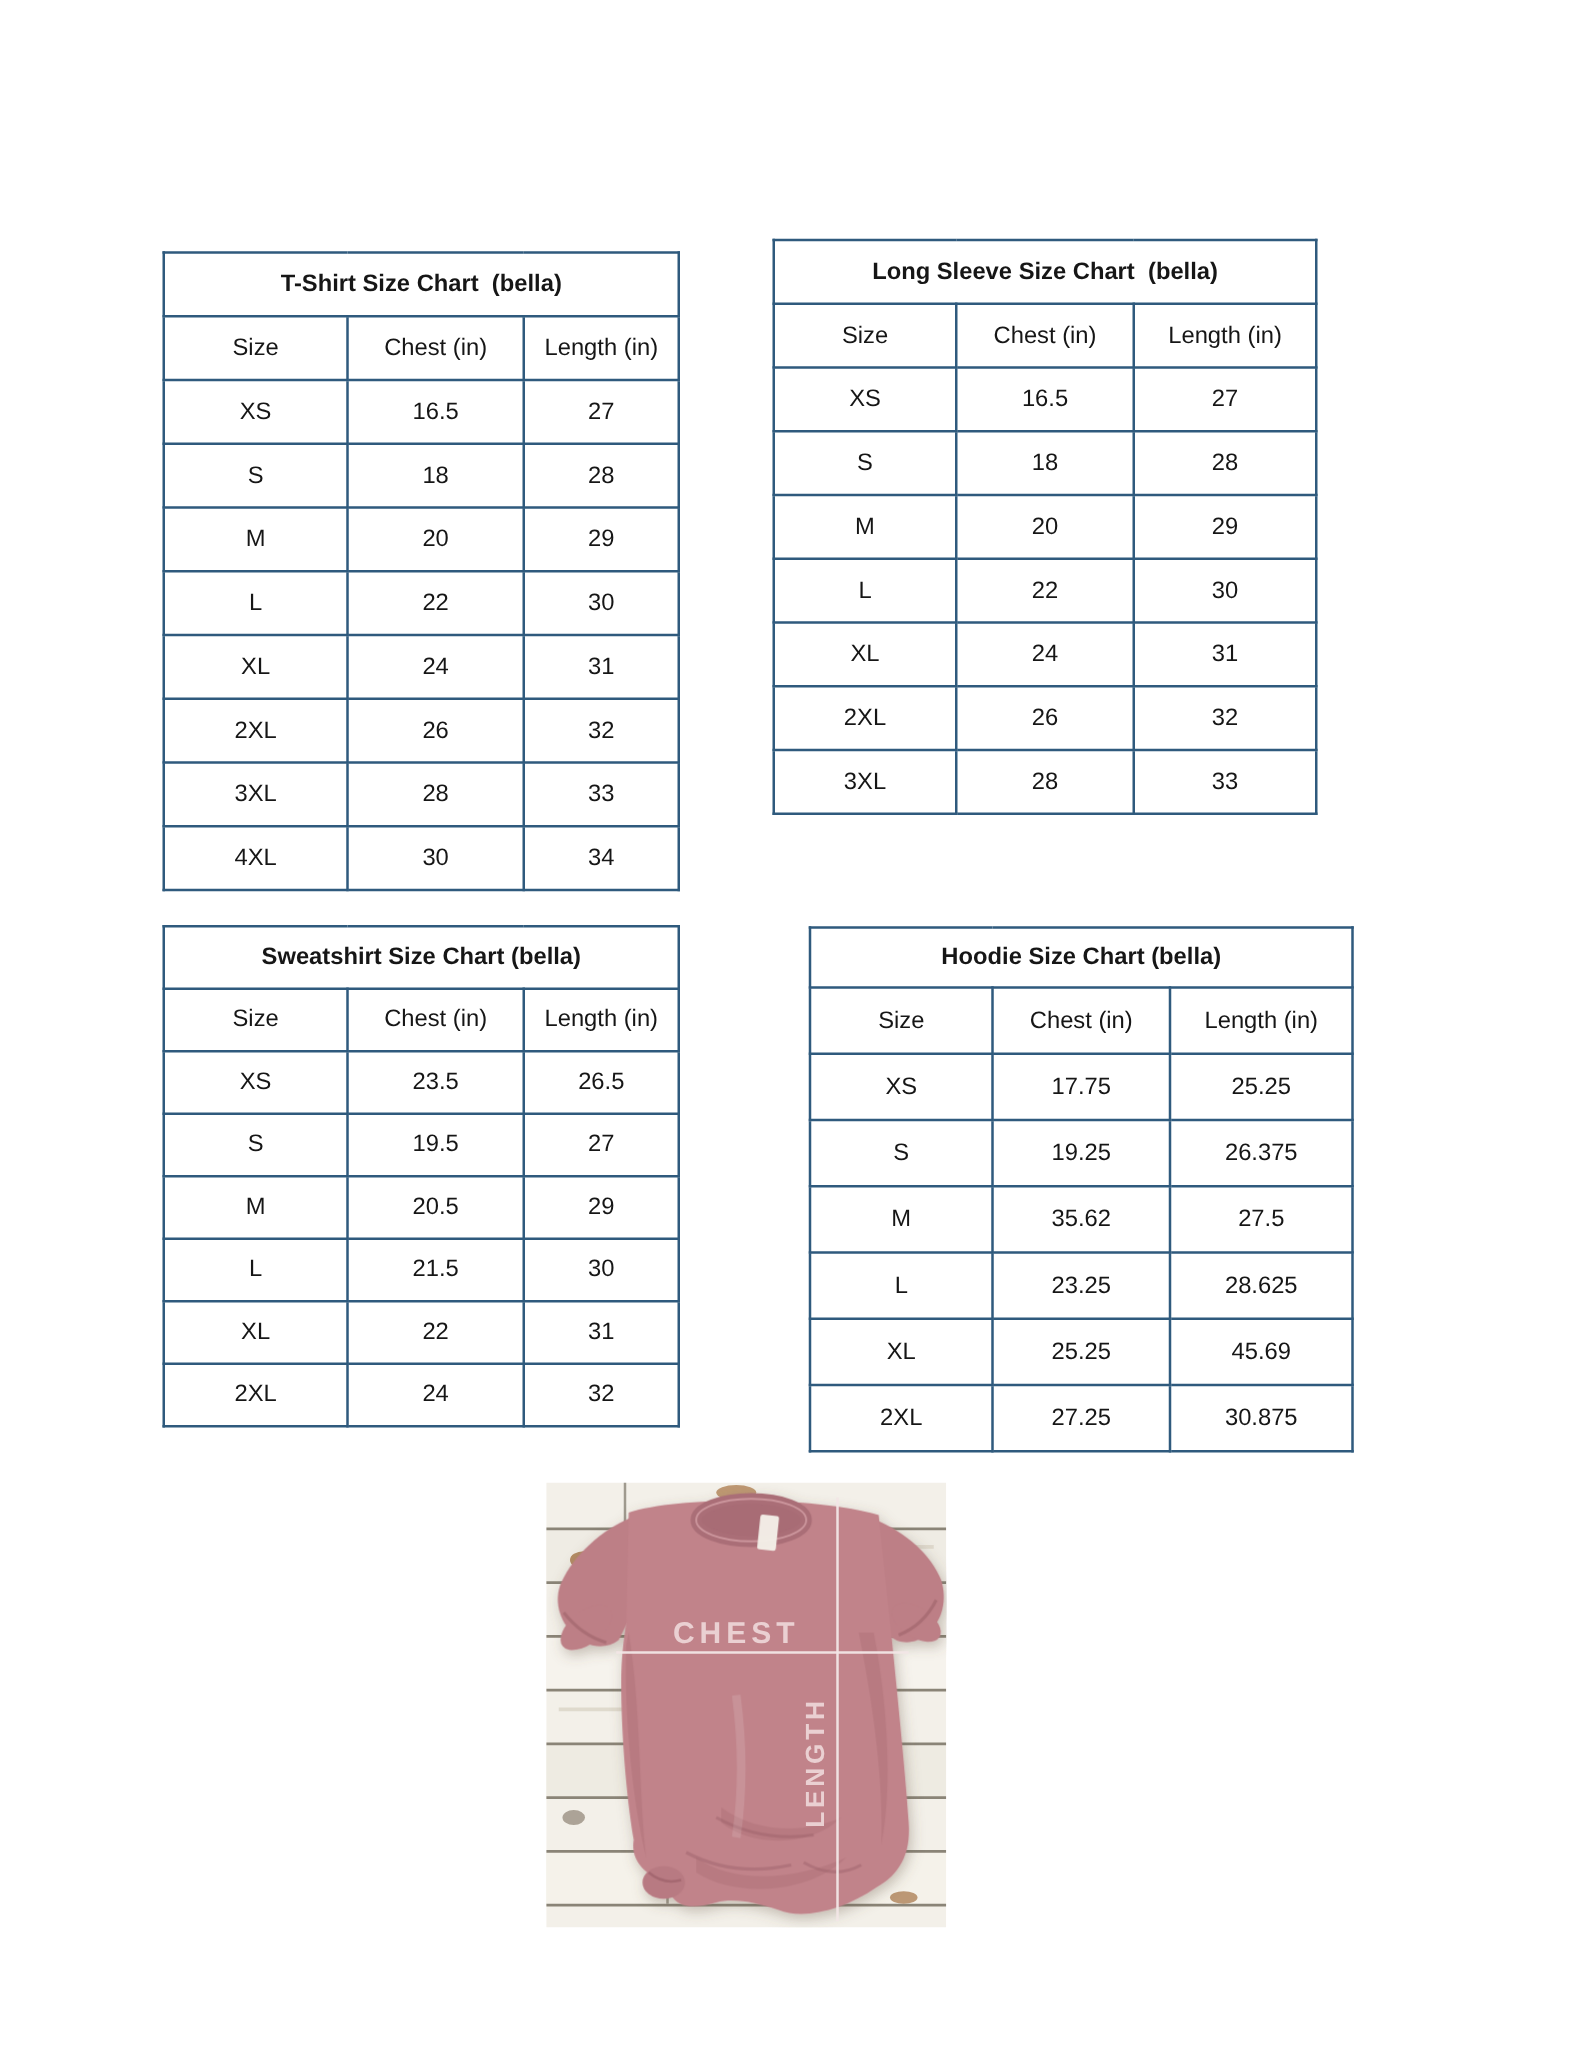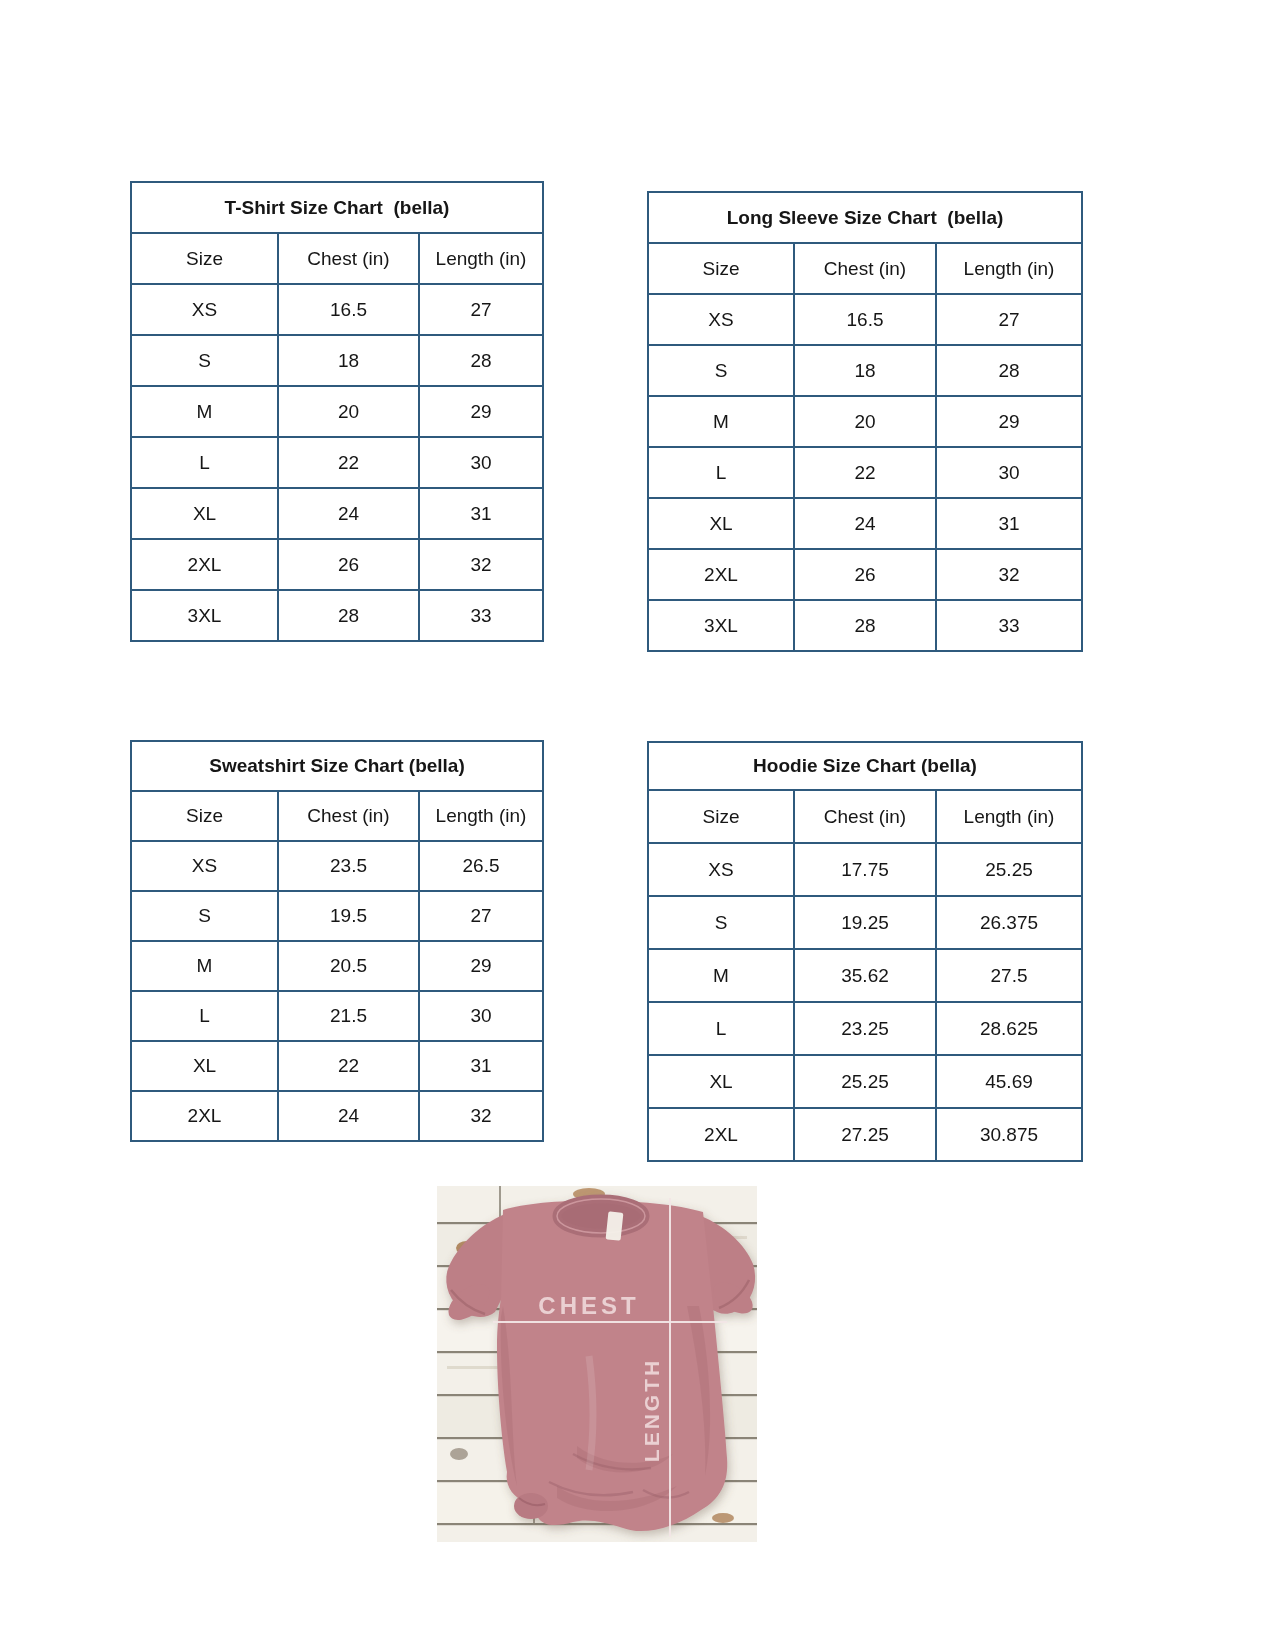--- a/index.html
+++ b/index.html
@@ -29,22 +29,22 @@
     color: #161616;
     padding: 0 4px;
     overflow: hidden;
   }
   td.title-cell {
     font-weight: bold;
     white-space: pre-wrap;
     font-size: 19px;
   }
   
-  #t1 { left: 130px; top: 181px; width: 412px; }
-  #t2 { left: 647px; top: 191px; width: 434px; }
+  #t1 { left: 130px; top: 201px; width: 412px; }
+  #t2 { left: 618px; top: 191px; width: 434px; }
   #t3 { left: 130px; top: 740px; width: 412px; }
   #t4 { left: 647px; top: 741px; width: 434px; }
   #t1 td, #t2 td { height: 49px; }
   #t3 td { height: 48px; border-radius: 20px; }
   #t4 td { height: 51px; }
   #t4 td.title-cell { height: 46px; border-radius: 24px; }
 
   
   #photo {
     position: absolute;
@@ -111,20 +111,25 @@
         </tr>
         <tr>
           <td class="data-cell">2XL</td>
           <td class="data-cell">26</td>
           <td class="data-cell">32</td>
         </tr>
         <tr>
           <td class="data-cell">3XL</td>
           <td class="data-cell">28</td>
           <td class="data-cell">33</td>
+        </tr>
+        <tr>
+          <td class="data-cell">4XL</td>
+          <td class="data-cell">30</td>
+          <td class="data-cell">34</td>
         </tr>
       </tbody>
   </table>
 
   <table class="size-table" id="t2">
     <colgroup>
         <col style="width:146px">
         <col style="width:142px">
         <col style="width:146px">
       </colgroup>

